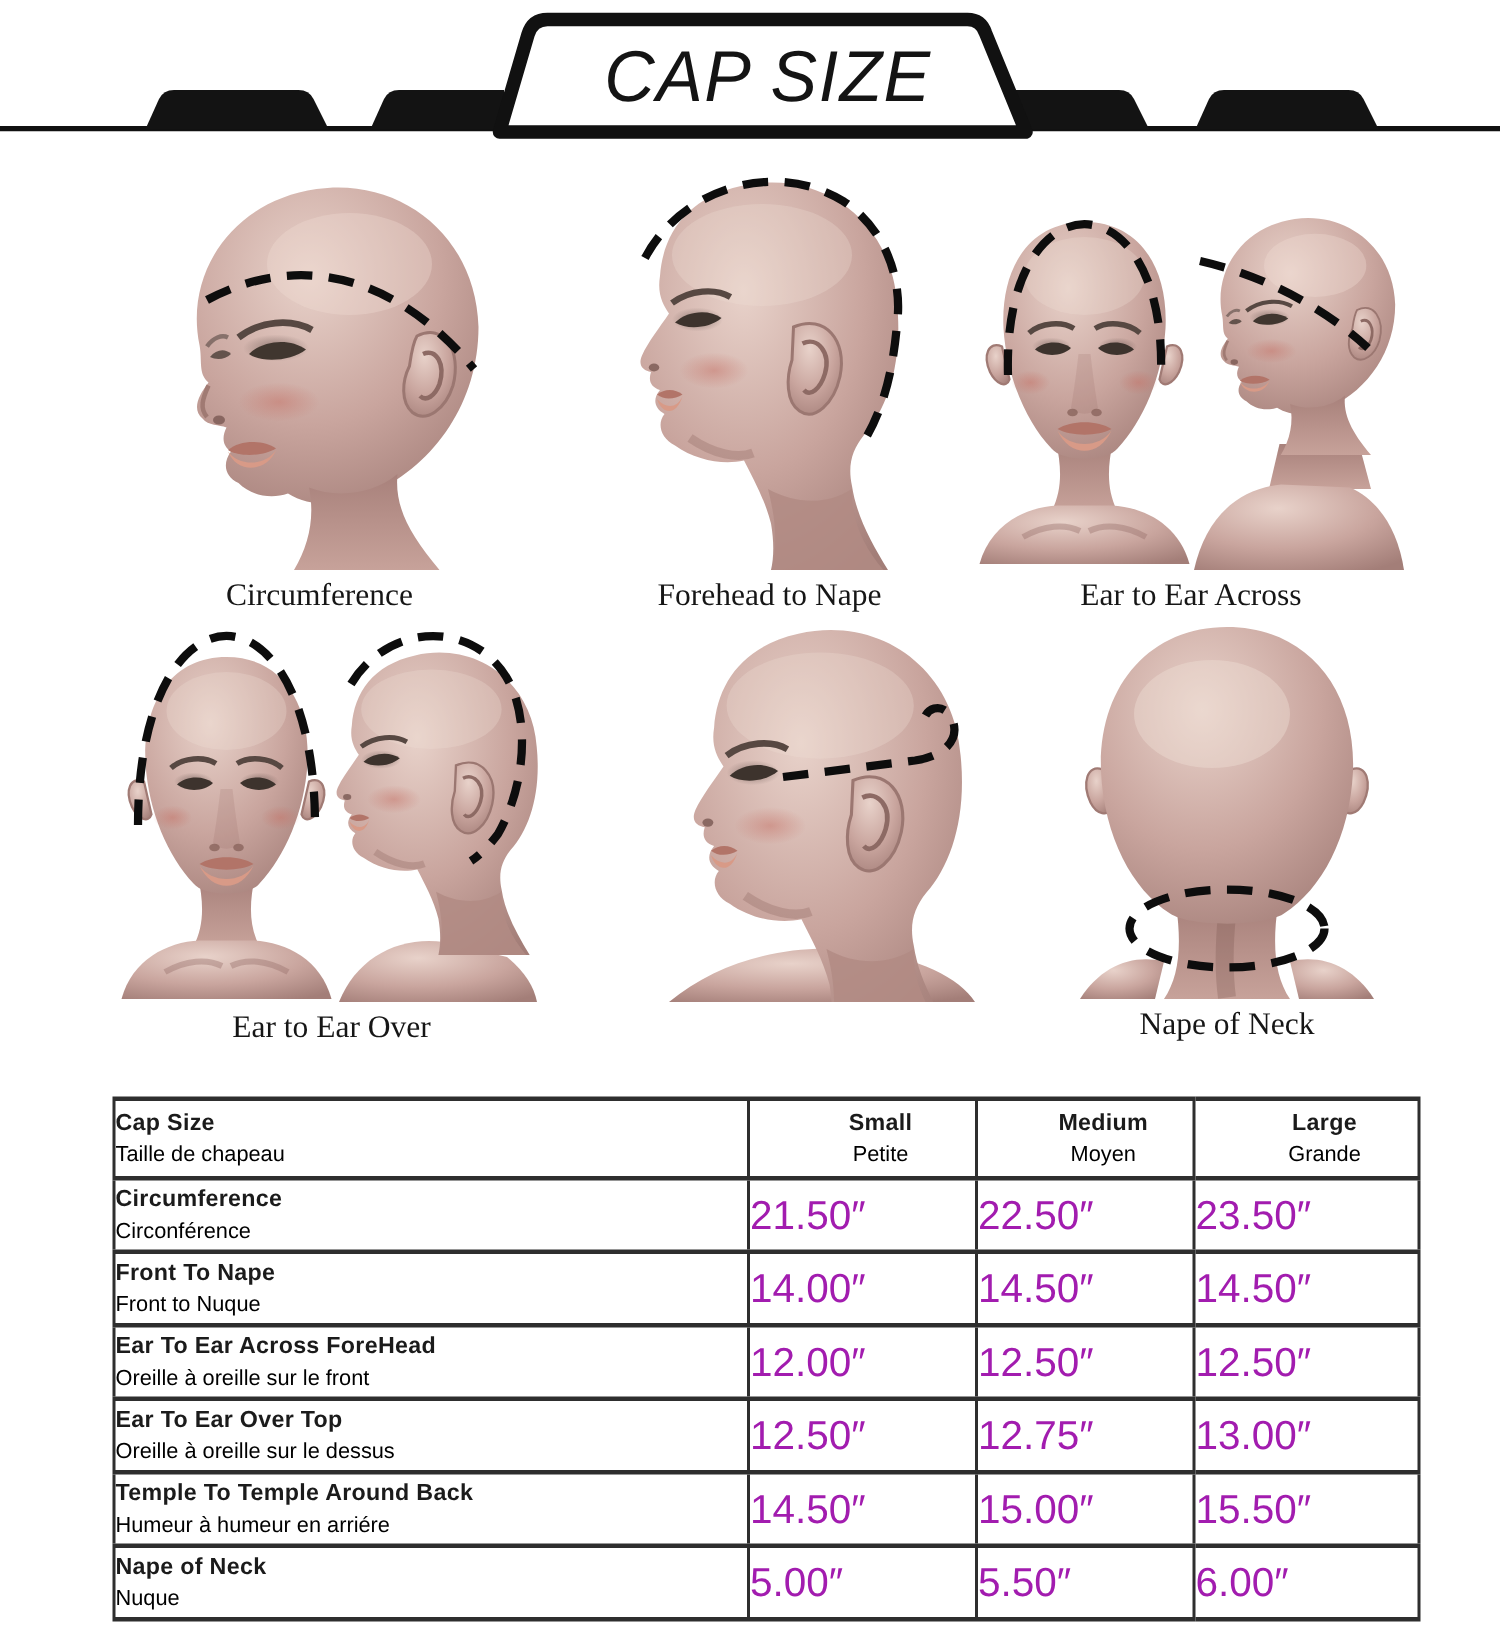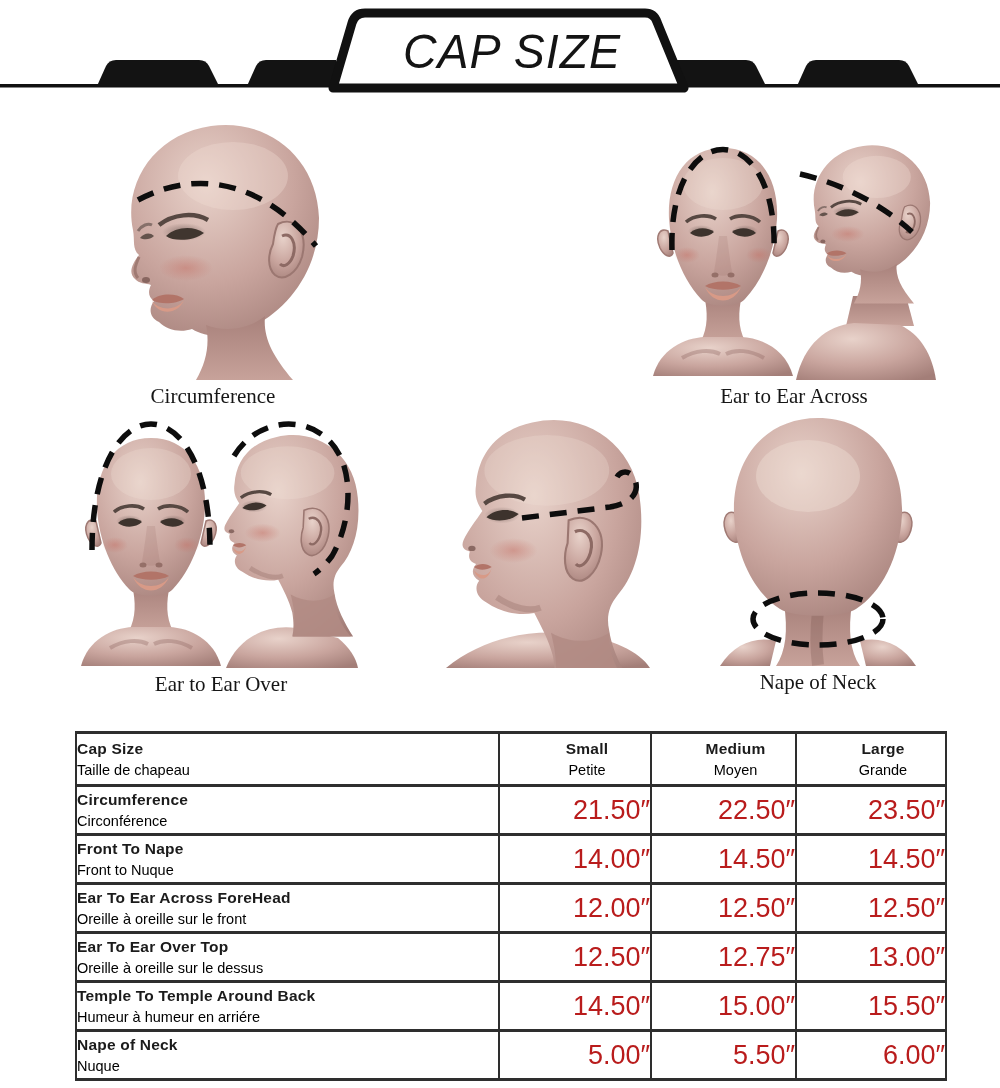--- a/index.html
+++ b/index.html
@@ -24,21 +24,21 @@
   .size-table{position:absolute;left:75px;top:731px;width:870px;border-collapse:collapse;
               table-layout:fixed;background:#fff;}
   .size-table td{border:2px solid #2e2e2e;border-top-width:3px;border-bottom-width:3px;
                  padding:0;vertical-align:middle;}
   .size-table tr.hdr td{height:50px;}
   .size-table tr.row td{height:46px;}
   .cell-label{padding:4px 10px 5px 13px;}
   .en{font-weight:bold;font-size:15.5px;color:#1b1b1b;letter-spacing:.2px;line-height:1.3;}
   .fr{font-size:14.5px;color:#000000;line-height:1.25;margin-top:1px;}
   .center .en,.center .fr{text-align:center;padding-left:24px;}
-  .val{font-size:27px;color:#b91c1c;text-align:right;font-weight:400;}
+  .val{font-size:27px;color:#a21caf;text-align:left;font-weight:400;}
 </style>
 </head>
 <body>
 
 <div class="canvas">
 
   <svg width="0" height="0" style="position:absolute" aria-hidden="true">
     <defs>
       <radialGradient id="skinH" cx="40%" cy="28%" r="85%">
         <stop offset="0%" stop-color="#e8d2ca"></stop>
@@ -142,20 +142,27 @@
   </div>
 
   <figure class="panel" style="left:88px;top:110px;margin:0;">
     <svg width="250" height="270" viewBox="0 0 250 270">
       <use href="#q34Head" x="5"></use>
       <path class="dash" d="M50,90 C110,58 175,72 228,136"></path>
     </svg>
     <figcaption class="caption">Circumference</figcaption>
   </figure>
 
+  <figure class="panel" style="left:388px;top:110px;margin:0;">
+    <svg width="250" height="270" viewBox="0 0 250 270">
+      <use href="#profileHead"></use>
+      <path class="dash" d="M42,62 C66,16 128,-4 174,24 C202,42 214,76 210,106 C207,142 199,166 188,184"></path>
+    </svg>
+    <figcaption class="caption">Forehead to Nape</figcaption>
+  </figure>
 
   <figure class="panel" style="left:648px;top:110px;margin:0;justify-content:center;">
     <svg width="292" height="270" viewBox="0 0 292 270">
       <use href="#frontHead" y="26"></use>
       <path d="M205,186 L258,186 L266,216 L198,216 Z" fill="url(#skinN)"></path>
       <path d="M148,270 C156,234 178,216 206,213 L252,215 C272,224 284,244 288,270 Z" fill="url(#skinH)"></path>
       <g transform="translate(142,26) scale(0.62)">
           <use href="#q34Head"></use>
         </g>
       <path class="dash" d="M24,140 C20,6 130,6 126,140"></path>

